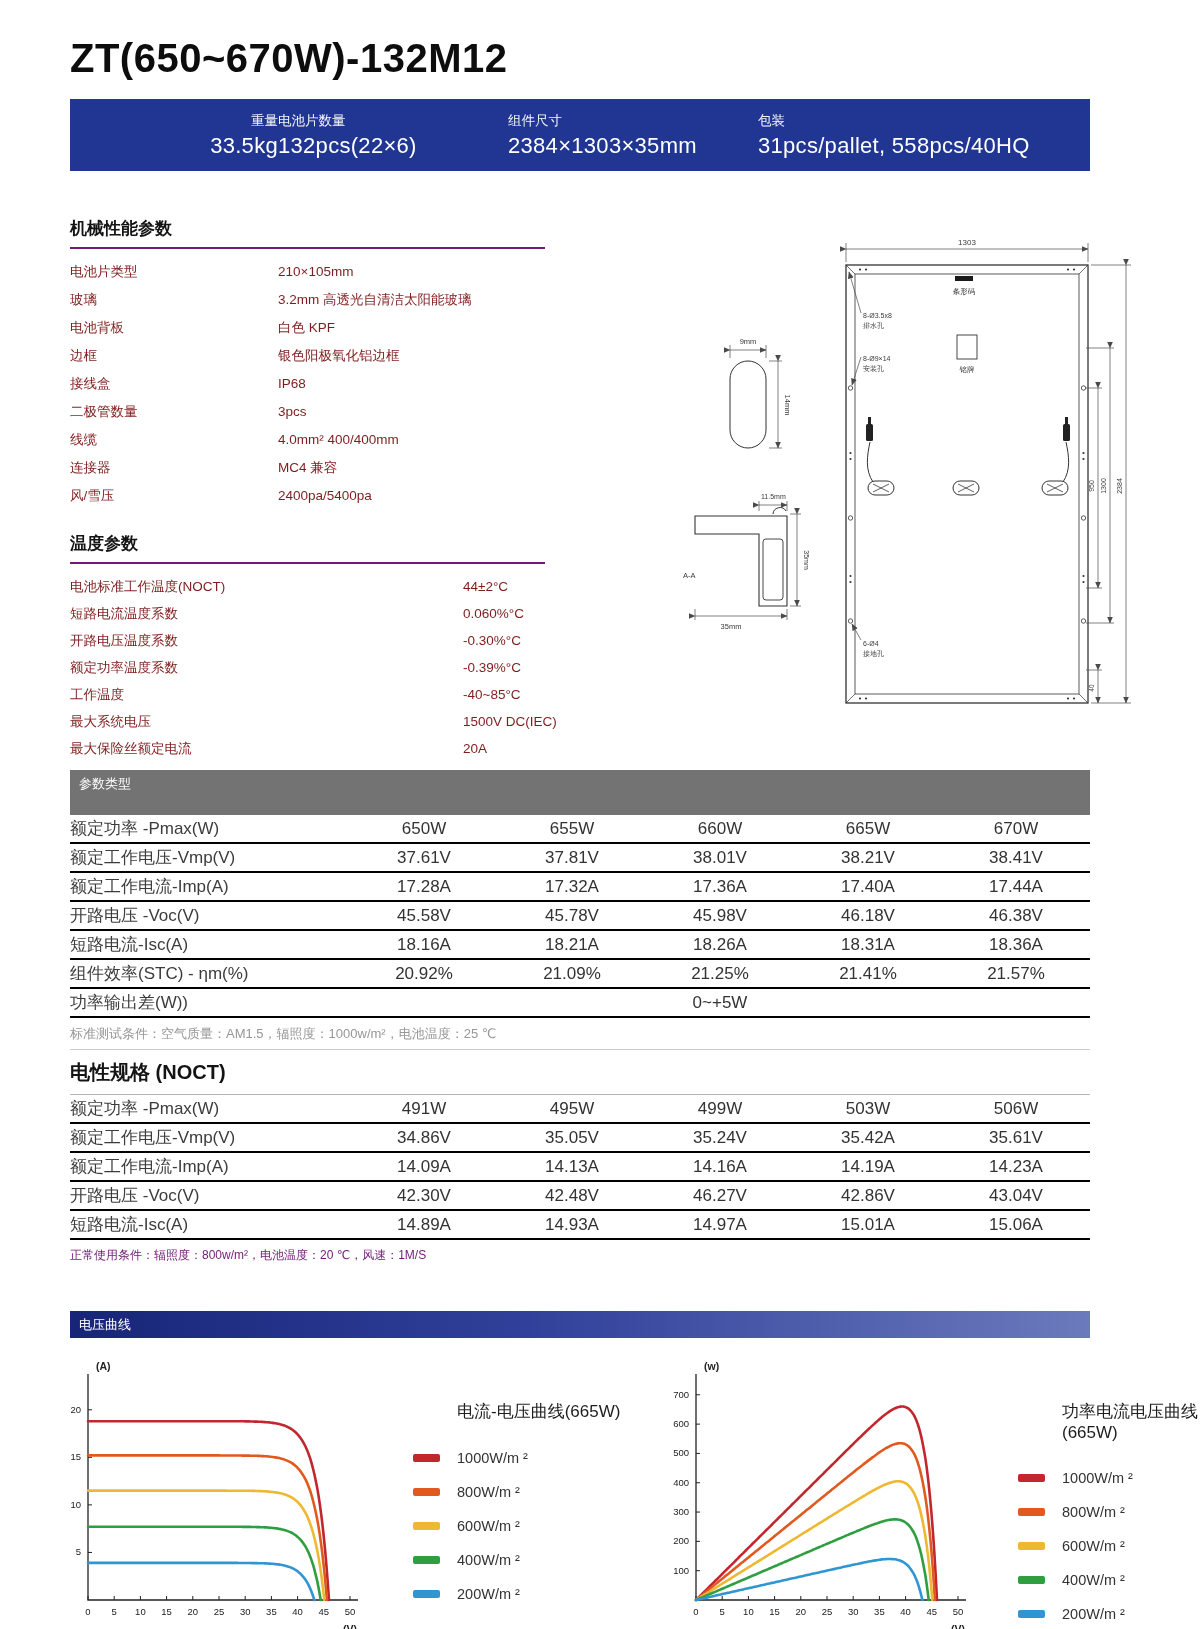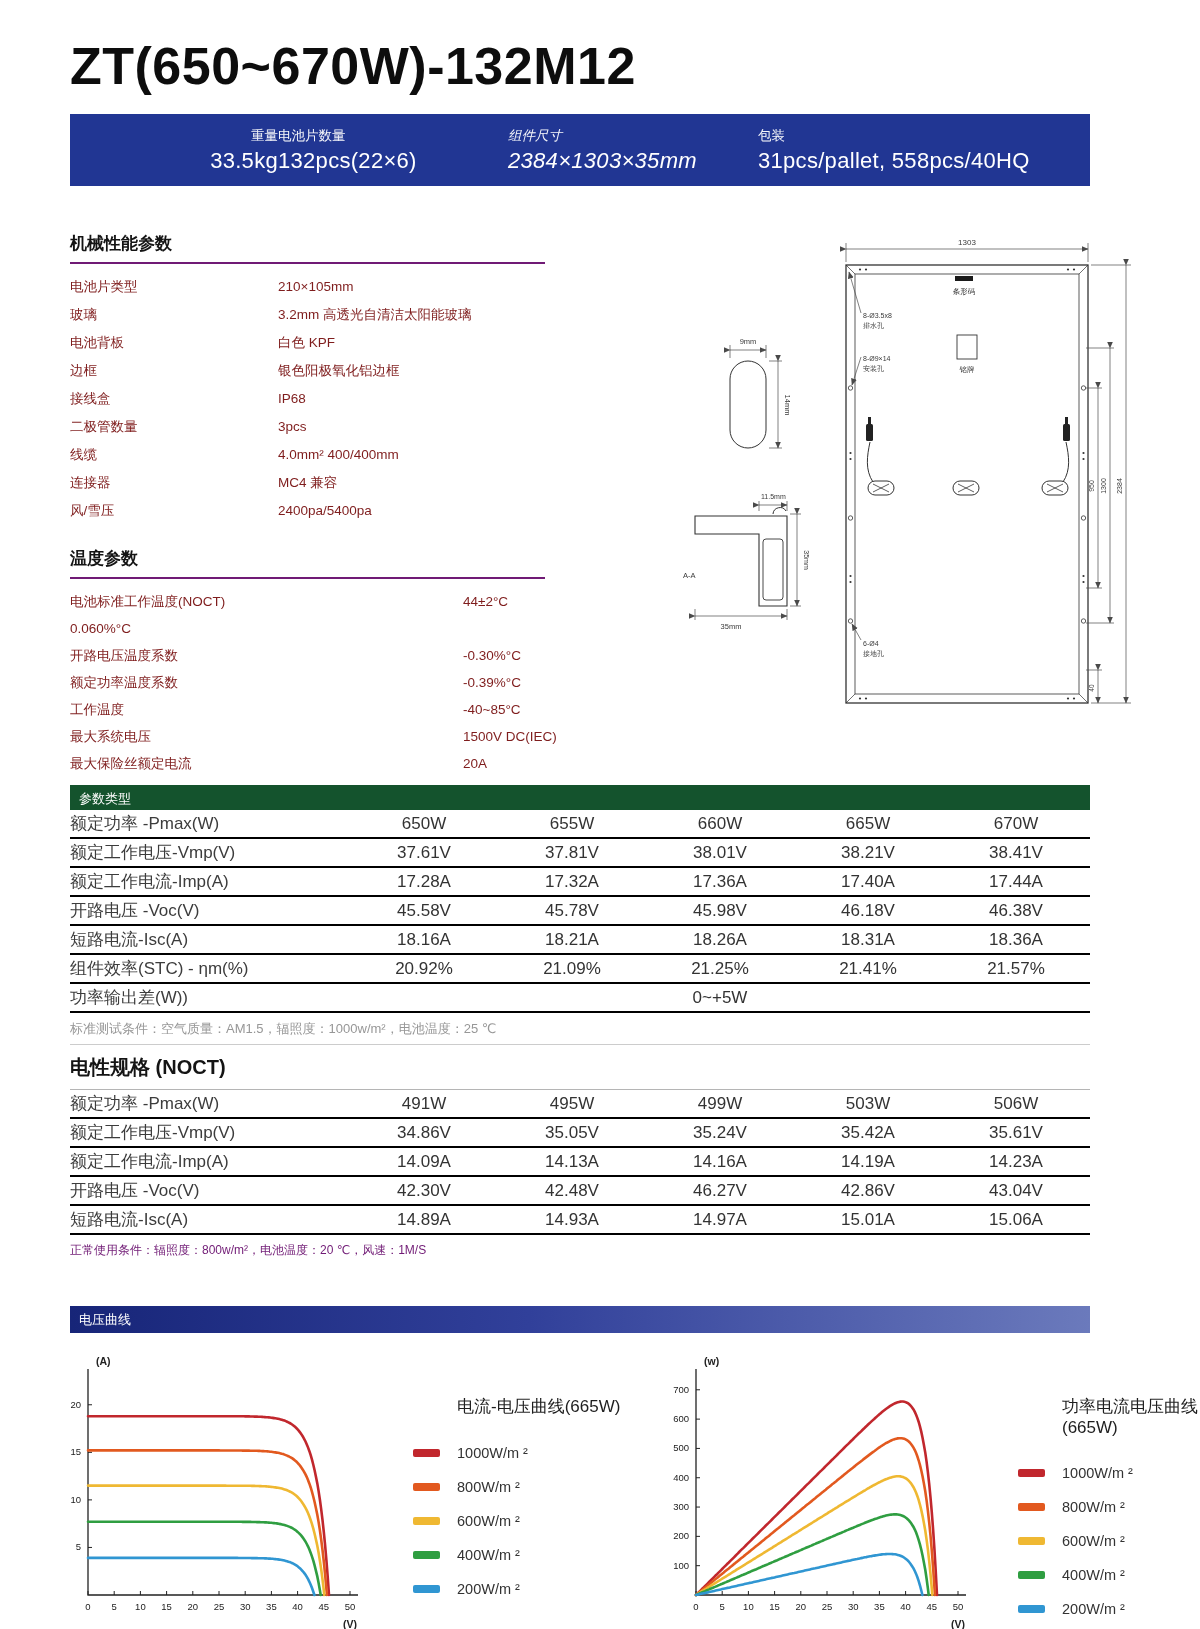--- a/index.html
+++ b/index.html
@@ -1,46 +1,46 @@
 <!DOCTYPE html>
 <html><head>
 <meta charset="utf-8">
 <style>
   * { margin:0; padding:0; box-sizing:border-box; }
   body { background:#fff; font-family:"Liberation Sans","DejaVu Sans",sans-serif; }
   .page { position:relative; width:1200px; height:1629px; background:#fff; overflow:hidden; }
 
-  .title { font-size:52px; font-weight:600; color:#0d0d0d; margin:36px 0 18px 70px; letter-spacing:.5px; }
+  .title { font-size:40px; font-weight:600; color:#0d0d0d; margin:36px 0 18px 70px; letter-spacing:.5px; }
 
   .specbar { margin-left:70px; width:1020px; height:72px; background:#213693; display:flex; color:#fff; align-items:center; }
   .specbar .cell { padding-left:0; }
   .specbar .cell:nth-child(1){ padding-left:50px; width:208px;text-align:right; }
   .specbar .cell:nth-child(2){ width:230px; }
-  .specbar .cell:nth-child(3){ width:250px;font-style:italic; }
+  .specbar .cell:nth-child(3){ width:250px; }
   .specbar .cell:nth-child(4){ flex:1; }
   .sl { font-size:13.5px; opacity:.95; }
   .sv { font-size:22px; margin-top:3px; letter-spacing:.3px; }
 
   .cols { margin:46px 0 0 70px; }
   .leftcol { width:560px; }
   .sec-h { font-size:17px; font-weight:700; color:#141414; padding-bottom:7px; border-bottom:2px solid #701a75; width:475px; margin-bottom:9px; }
   .kv { display:flex; font-size:13.5px; color:#7f1d1d; line-height:28px; }
   .kv .k { width:208px; flex:none; }
   #temp-rows .kv { line-height:27px; }
   #temp-rows .kv .k { width:393px; }
   #temp-block { margin-top:22px; }
 
   .drawing-wrap { position:absolute; left:683px; top:218px; width:480px; height:500px; }
   .drawing text { fill:#3a3a3a; font-family:"Liberation Sans",sans-serif; }
   .dl { stroke:#4a4a4a; stroke-width:.7; }
   .ol { stroke:#333; fill:none; }
 
   .e-sec { margin:8px 0 0 70px; width:1020px; }
   .e-title { font-size:23px; font-weight:700; color:#0f0f0f; margin:18px 0 10px 0; }
-  .param-bar { height:25px; background:#14532d; color:#fff; font-size:13px; line-height:27px; padding-left:9px; }
+  .param-bar { height:45px; background:#737373; color:#fff; font-size:13px; line-height:27px; padding-left:9px; }
   .trow { display:grid; grid-template-columns:280px repeat(5,148px); height:29px; align-items:center; border-bottom:2px solid #000000; font-size:17px; color:#333; }
   .trow .lbl { color:#3c3c3c; }
   .trow .val { text-align:center; }
   .note { color:#979797; font-size:13px; line-height:31px; border-bottom:1px solid #ccc; }
   .noct-h { font-size:20px; font-weight:600; color:#141414; padding:9px 0 8px 0; border-bottom:1px solid #b5b5b5; }
   .note2 { color:#701a75; font-size:12px; line-height:31px; }
 
   .curve-bar { margin:40px 0 0 70px; width:1020px; height:27px; color:#fff; font-size:13px; line-height:27px; padding-left:9px;
                background:linear-gradient(90deg,#172578 0%,#31409a 45%,#6b7abc 100%); }
   .charts { display:flex; margin:10px 0 0 50px; }
@@ -122,20 +122,21 @@
         </div>
 
       <div id="temp-block">
         <div class="sec-h">温度参数</div>
         <div id="temp-rows">
             <div class="kv">
               <div class="k">电池标准工作温度(NOCT)</div>
               <div class="v">44±2°C</div>
             </div>
             <div class="kv">
+              <div class="k">短路电流温度系数</div>
               <div class="v">0.060%°C</div>
             </div>
             <div class="kv">
               <div class="k">开路电压温度系数</div>
               <div class="v">-0.30%°C</div>
             </div>
             <div class="kv">
               <div class="k">额定功率温度系数</div>
               <div class="v">-0.39%°C</div>
             </div>

